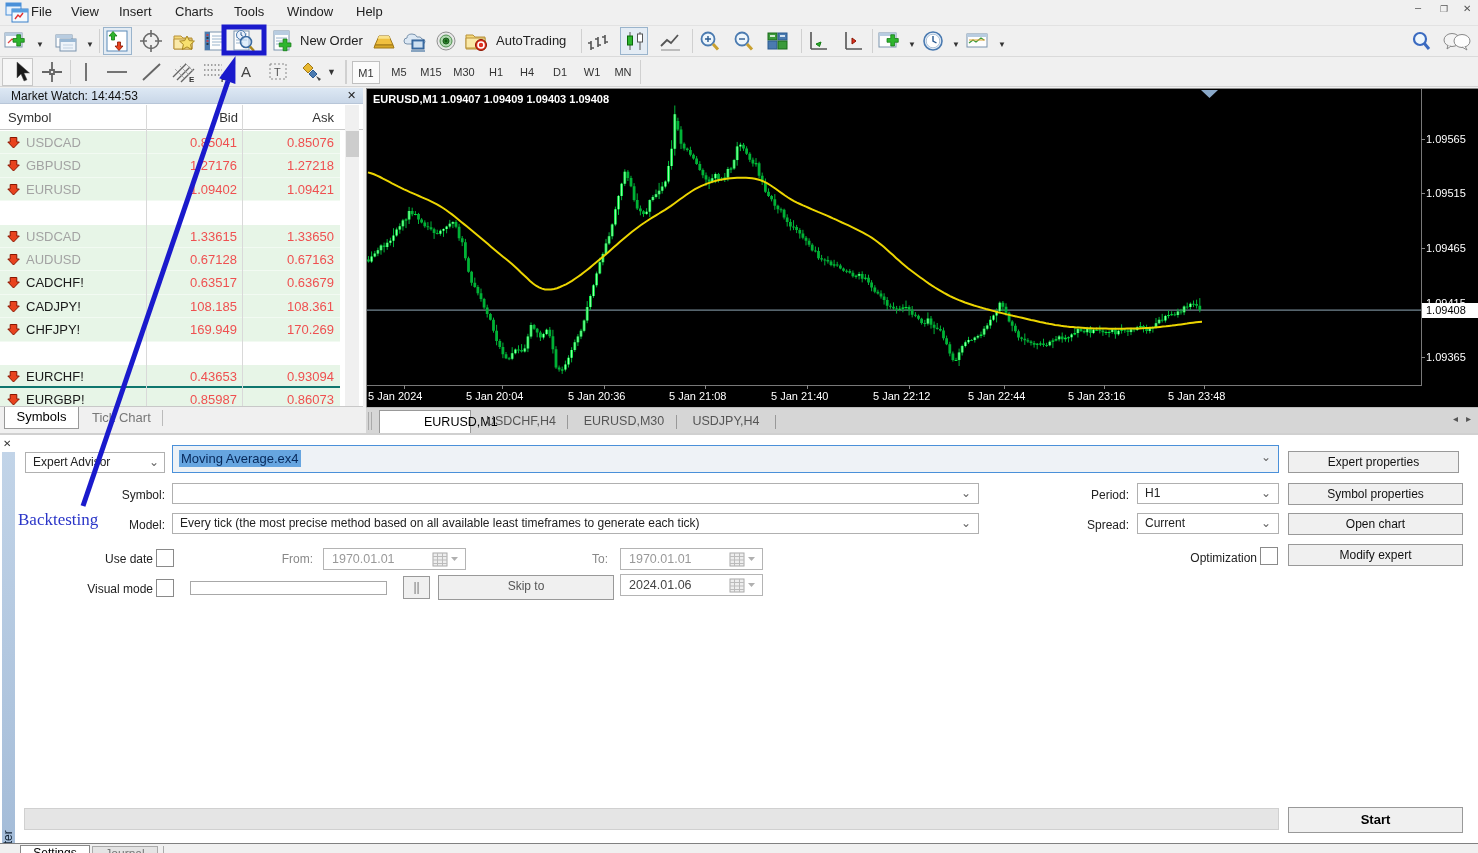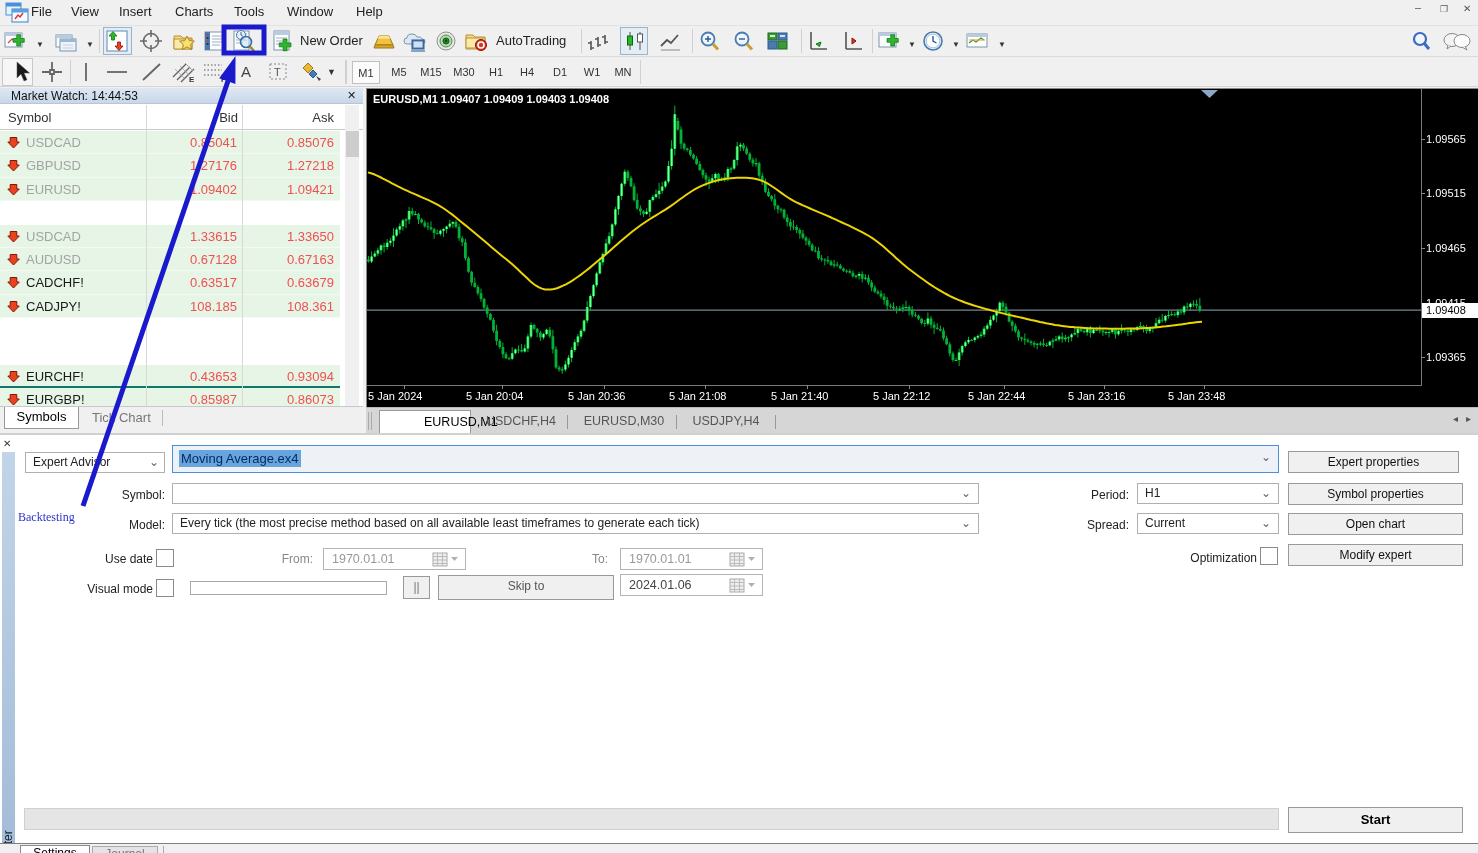--- a/index.html
+++ b/index.html
@@ -342,20 +342,28 @@
         <span class="bid">0.63517</span>
         <span class="ask">0.63679</span>
       </div>
     <div class="mwrow" style="top:206.8px; border-bottom:1px solid #f2faf2;">
         <svg class="arrdn" viewBox="0 0 13 13">
           <path d="M3.2 1.5 h6.6 v4.5 h2.5 L6.5 12 L0.8 6 h2.4 z" fill="#e8431e" stroke="#8a1500" stroke-width="1"></path>
         </svg>
         <span class="sym" style="color:#1a1a1a;">CADJPY!</span>
         <span class="bid">108.185</span>
         <span class="ask">108.361</span>
+      </div>
+    <div class="mwrow" style="top:230.2px; border-bottom:1px solid #f2faf2;">
+        <svg class="arrdn" viewBox="0 0 13 13">
+          <path d="M3.2 1.5 h6.6 v4.5 h2.5 L6.5 12 L0.8 6 h2.4 z" fill="#e8431e" stroke="#8a1500" stroke-width="1"></path>
+        </svg>
+        <span class="sym" style="color:#1a1a1a;">CHFJPY!</span>
+        <span class="bid">169.949</span>
+        <span class="ask">170.269</span>
       </div>
     <div class="mwrow" style="top:277.0px; border-bottom:2px solid #0f766e;">
         <svg class="arrdn" viewBox="0 0 13 13">
           <path d="M3.2 1.5 h6.6 v4.5 h2.5 L6.5 12 L0.8 6 h2.4 z" fill="#e8431e" stroke="#8a1500" stroke-width="1"></path>
         </svg>
         <span class="sym" style="color:#1a1a1a;">EURCHF!</span>
         <span class="bid">0.43653</span>
         <span class="ask">0.93094</span>
       </div>
     <div class="mwrow" style="top:300.4px; border-bottom:1px solid #f2faf2;text-decoration:underline;">
@@ -454,21 +462,21 @@
     <div class="btn" style="left:1288px; top:16px; width:171px;">Expert properties</div>
 
     <span class="lbl" style="left:65px; top:53px; width:100px;">Symbol:</span>
     <div class="combo" style="left:172px; top:48px; width:807px;"></div>
     <span class="chev" style="left:961px; top:51px;">⌄</span>
     <span class="lbl" style="left:1049px; top:53px; width:80px;">Period:</span>
     <div class="combo" style="left:1137px; top:48px; width:142px;">H1</div>
     <span class="chev" style="left:1261px; top:51px;">⌄</span>
     <div class="btn" style="left:1288px; top:48px; width:175px;">Symbol properties</div>
 
-    <span class="abs" style="left:18px; top:75px; font-size:12px; color:#2a35c8; font-family:'Liberation Serif',serif;">Backtesting</span>
+    <span class="abs" style="left:18px; top:75px; font-size:17px; color:#2a35c8; font-family:'Liberation Serif',serif;">Backtesting</span>
     <span class="lbl" style="left:65px; top:83px; width:100px;">Model:</span>
     <div class="combo" style="left:172px; top:78px; width:807px;">Every tick (the most precise method based on all available least timeframes to generate each tick)</div>
     <span class="chev" style="left:961px; top:81px;">⌄</span>
     <span class="lbl" style="left:1049px; top:83px; width:80px;">Spread:</span>
     <div class="combo" style="left:1137px; top:78px; width:142px;">Current</div>
     <span class="chev" style="left:1261px; top:81px;">⌄</span>
     <div class="btn" style="left:1288px; top:78px; width:175px;">Open chart</div>
 
     <span class="lbl" style="left:53px; top:117px; width:100px;">Use date</span>
     <div class="cb" style="left:156px; top:114px;"></div>

